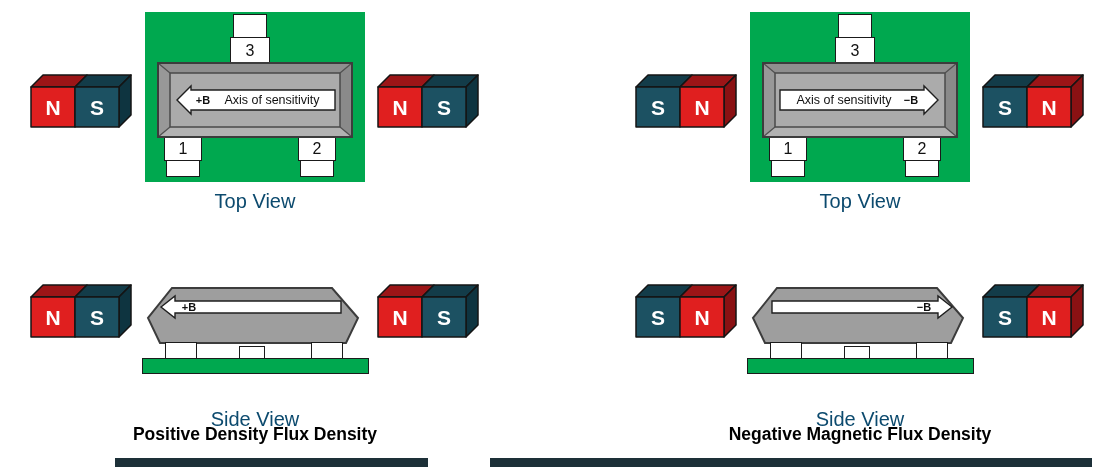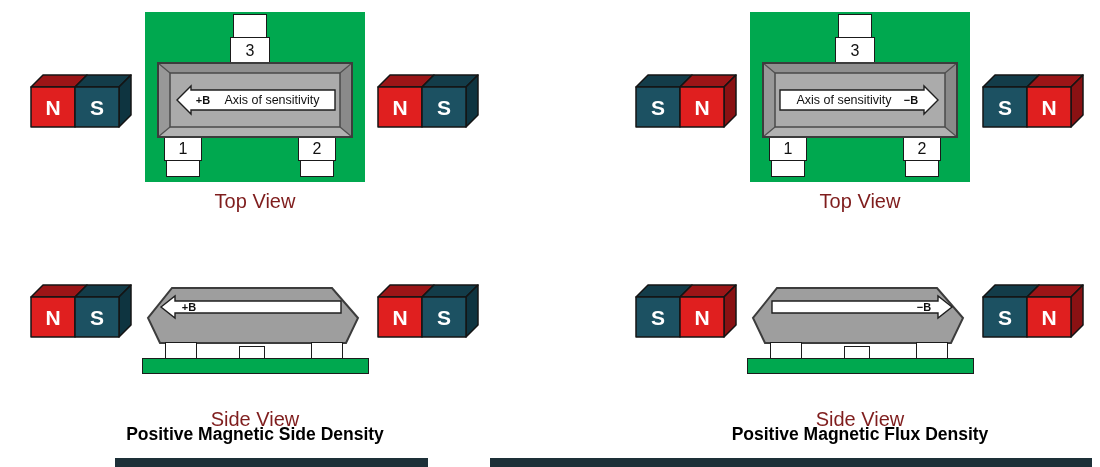--- a/index.html
+++ b/index.html
@@ -52,21 +52,21 @@
   
   .chip-side { position: absolute; left: 120px; top: 286px; }
   .chip-body { fill: var(--chip_gray); stroke: var(--chip_outline); stroke-width: 2; }
   .spin { position: absolute; background: #ffffff; border: 1.6px solid #1a1a1a; }
   .spin-l { left: 140px; top: 342px; width: 32px; height: 18px; }
   .spin-m { left: 214px; top: 346px; width: 26px; height: 14px; }
   .spin-r { left: 286px; top: 342px; width: 32px; height: 18px; }
   .pcb-bar { position: absolute; left: 117px; top: 358px; width: 227px; height: 16px; background: var(--board_green); border: 1.6px solid #1c1c1c; }
 
   
-  .label { position: absolute; left: 0; width: 460px; text-align: center; font-size: 20px; color: #7f1d1d; }
+  .label { position: absolute; left: 0; width: 460px; text-align: center; font-size: 20px; color: #0c4a6e; }
   .top-label  { top: 190px; }
   .side-label { top: 408px; }
   .caption { position: absolute; left: 0; top: 424px; width: 460px; text-align: center; font-size: 17.5px; font-weight: 700; color: #000000; }
 
   
   .crop-bar { position: absolute; top: 458px; height: 9px; background: var(--cropped_bar); }
   .crop-bar-left  { left: 115px; width: 313px; }
   .crop-bar-right { left: 490px; width: 602px; }
 </style>
 </head>
@@ -151,21 +151,21 @@
       <polygon class="chip-body" points="27,2 187,2 213,32 201,57 15,57 3,32"></polygon>
       <polygon class="arrow" points="16,21 30,10 30,15 196,15 196,27 30,27 30,32"></polygon>
       <text x="44" y="25" class="b-label">+B</text>
     </svg>
     <div class="spin spin-l"></div>
     <div class="spin spin-m"></div>
     <div class="spin spin-r"></div>
     <div class="pcb-bar"></div>
 
     <div class="label side-label">Side View</div>
-    <div class="caption">Positive Magnetic Side Density</div>
+    <div class="caption">Positive Density Flux Density</div>
   </div>
 
   <div class="panel" id="panel-1" style="--pl: #1c5162; --plt: #133c49; --pr: #e01f1f; --prt: #9c1517; --prs: #8a1113;">
 
     <div class="board">
       <div class="pin p3a"></div>
       <div class="pin p3b">
           <span>3</span>
         </div>
       <div class="pin p1n">
@@ -238,18 +238,18 @@
       <polygon class="chip-body" points="27,2 187,2 213,32 201,57 15,57 3,32"></polygon>
       <polygon class="arrow" points="202,21 188,10 188,15 22,15 22,27 188,27 188,32"></polygon>
       <text x="174" y="25" class="b-label">−B</text>
     </svg>
     <div class="spin spin-l"></div>
     <div class="spin spin-m"></div>
     <div class="spin spin-r"></div>
     <div class="pcb-bar"></div>
 
     <div class="label side-label">Side View</div>
-    <div class="caption">Positive Magnetic Flux Density</div>
+    <div class="caption">Negative Magnetic Flux Density</div>
   </div>
 
   <div class="crop-bar crop-bar-left"></div>
   <div class="crop-bar crop-bar-right"></div>
 </div>
 
 </body></html>

